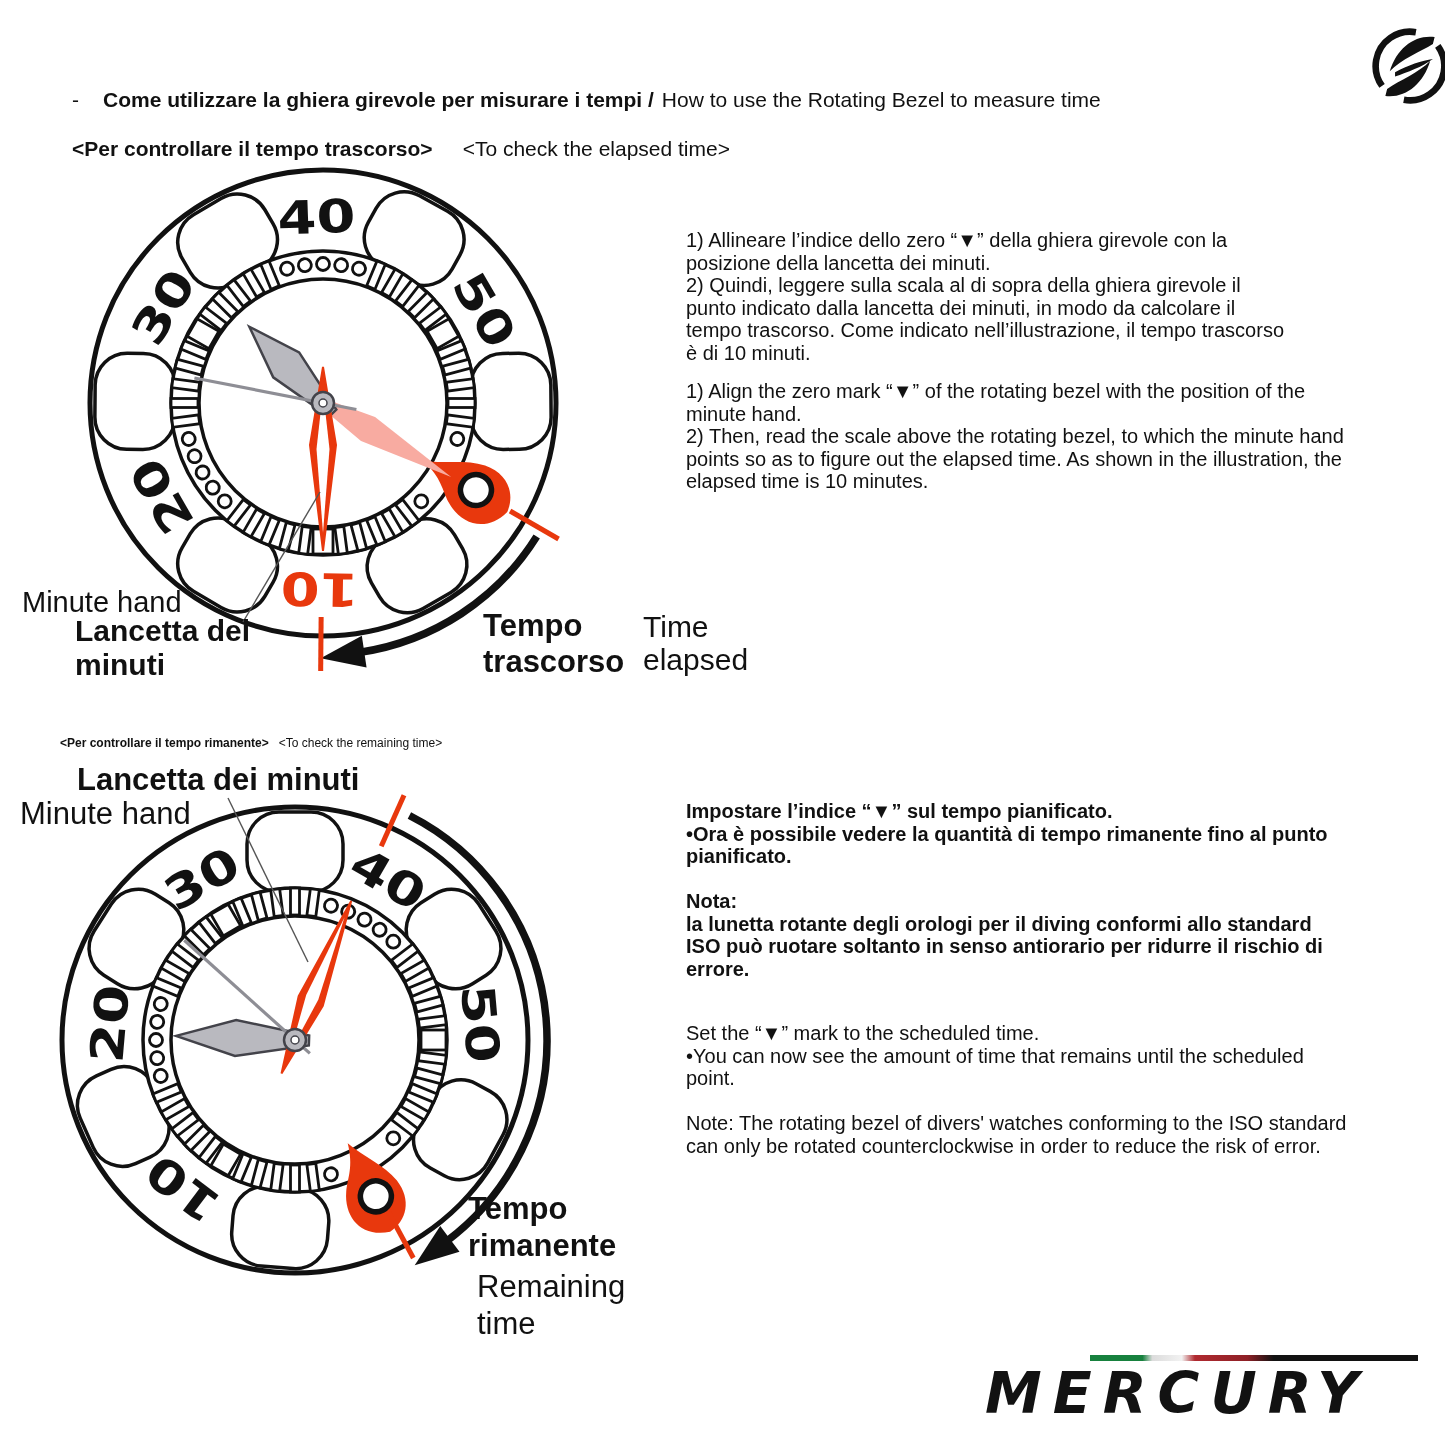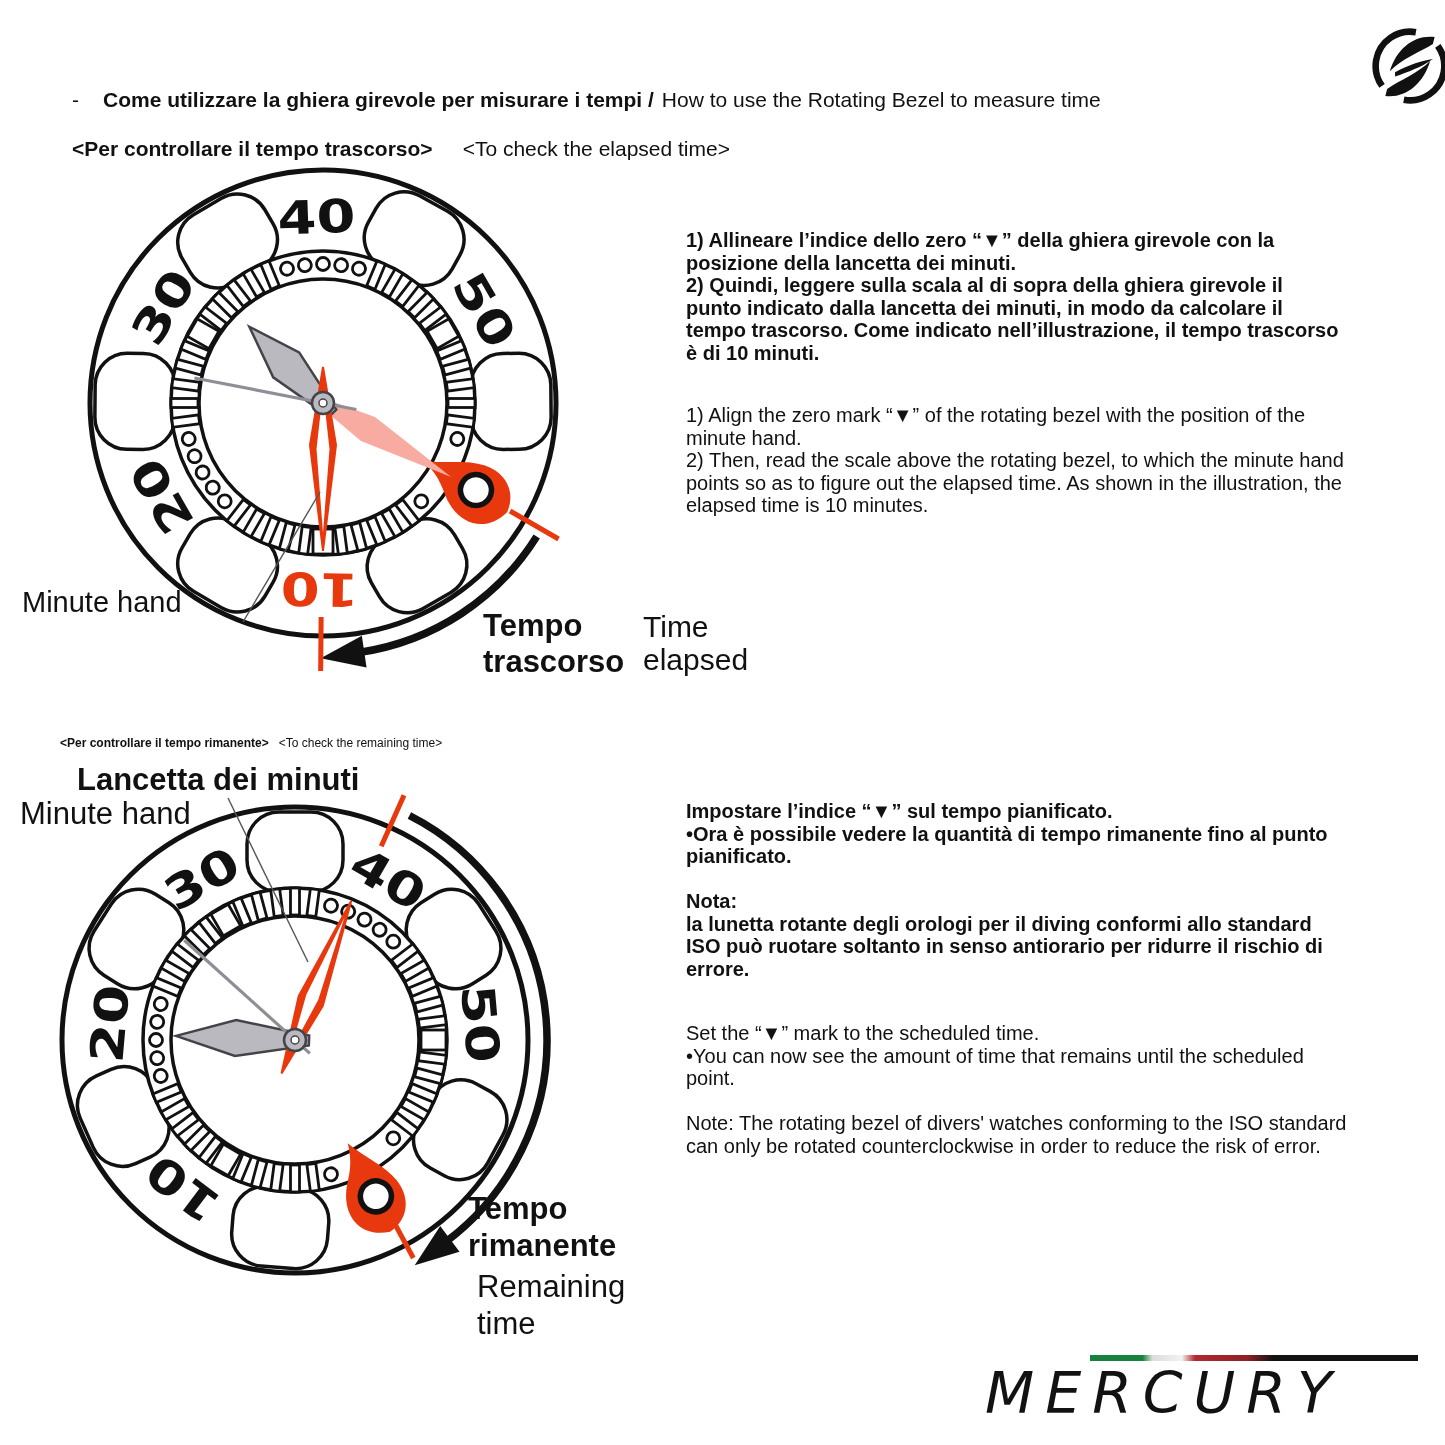--- a/index.html
+++ b/index.html
@@ -12,22 +12,22 @@
   #hdr{left:72px;top:88px;font-size:21px;}
   #hdr .it{font-weight:bold;margin-left:24px;}
   #hdr .en{font-weight:normal;margin-left:8px;}
   #sub1{left:72px;top:137px;font-size:21px;}
   #sub1 .en{margin-left:30px;font-weight:normal;}
   #sub2{left:60px;top:736px;font-size:12px;}
   #sub2 .en{margin-left:10px;font-weight:normal;}
 
   
   .txt{left:686px;font-size:20px;line-height:22.5px;}
-  #blk1-it{top:229px;font-weight:bold;}
-  #blk1-en{top:404px;}
+  #blk1-it{top:229px;font-weight:normal;}
+  #blk1-en{top:380px;}
   #blk2-it{top:800px;font-weight:bold;}
   #blk2-en{top:1022px;}
 
   
   .watch{position:absolute;width:600px;height:600px;}
   #watch1{left:23px;top:103px;}
   #watch2{left:-5px;top:740px;}
 
   
   #lbl-mh1{left:22px;top:586px;font-size:29px;}
@@ -41,21 +41,21 @@
   #lbl-tr-it{left:468px;top:1190px;font-size:31px;line-height:37px;font-weight:bold;}
   #lbl-tr-en{left:468px;top:1268px;font-size:31px;line-height:37px;margin-left:9px;}
 
   
   #brandlogo{left:1348px;top:4px;width:88px;height:88px;}
 
   
   #mercury{left:985px;top:1346px;width:440px;height:80px;}
   #mercury .stripe{position:absolute;left:105px;top:9px;width:328px;height:6px;
      background:linear-gradient(90deg,#17813e 0%,#17813e 16%,#dcdcdc 19%,#f2f2f2 28%,#b02a30 32%,#8e2026 48%,#121212 56%,#121212 100%);}
-  #mercury .word{position:absolute;left:0;top:14px;font-size:57px;font-weight:normal;
+  #mercury .word{position:absolute;left:0;top:14px;font-size:57px;font-weight:bold;
      font-style:oblique;letter-spacing:11px;color:#121212;font-family:"DejaVu Sans",sans-serif;}
 </style>
 </head>
 <body>
 
 <div class="page">
 
   <div class="abs" id="brandlogo">
     <svg viewBox="0 0 100 100" width="88" height="88">
       <circle cx="50" cy="50" r="39" fill="none" stroke="#111" stroke-width="7.5" stroke-dasharray="92 30" transform="rotate(-35 50 50)"></circle>
@@ -149,20 +149,22 @@
       <circle r="11" fill="#b9b9bf" stroke="#43434a" stroke-width="2.5"></circle>
       <circle r="4" fill="#fff" stroke="#43434a" stroke-width="1.5"></circle>
       <line x1="-80" y1="219" x2="-3" y2="89" stroke="#555" stroke-width="1.4"></line>
       <path d="M213.70812023141937,133.5396545867676 A252,252 0 0 1 37.247971604661814,249.23199756720305" fill="none" stroke="#111111" stroke-width="7.5"></path>
       <polygon points="-2.312662929814863,255.14437401238746 43.56898563618325,264.46501373647527 38.839084480035716,232.81650610889395" fill="#111111"></polygon>
       <line x1="187.06148721743875" y1="107.99999999999996" x2="235.55890982936734" y2="135.99999999999994" stroke="#e8380d" stroke-width="5"></line>
       <line x1="-1.8674785966519745" y1="213.99185153573265" x2="-2.338711513564155" y2="267.9897953811979" stroke="#e8380d" stroke-width="5"></line>
     </svg>
 
   <div class="abs" id="lbl-mh1">Minute hand</div>
+  <div class="abs" id="lbl-lan1">Lancetta dei
+minuti</div>
   <div class="abs" id="lbl-te-it">Tempo
 trascorso</div>
   <div class="abs" id="lbl-te-en">Time
 elapsed</div>
 
   <div class="abs txt" id="blk1-it">1) Allineare l’indice dello zero “▼” della ghiera girevole con la
 posizione della lancetta dei minuti.
 2) Quindi, leggere sulla scala al di sopra della ghiera girevole il
 punto indicato dalla lancetta dei minuti, in modo da calcolare il
 tempo trascorso. Come indicato nell’illustrazione, il tempo trascorso

